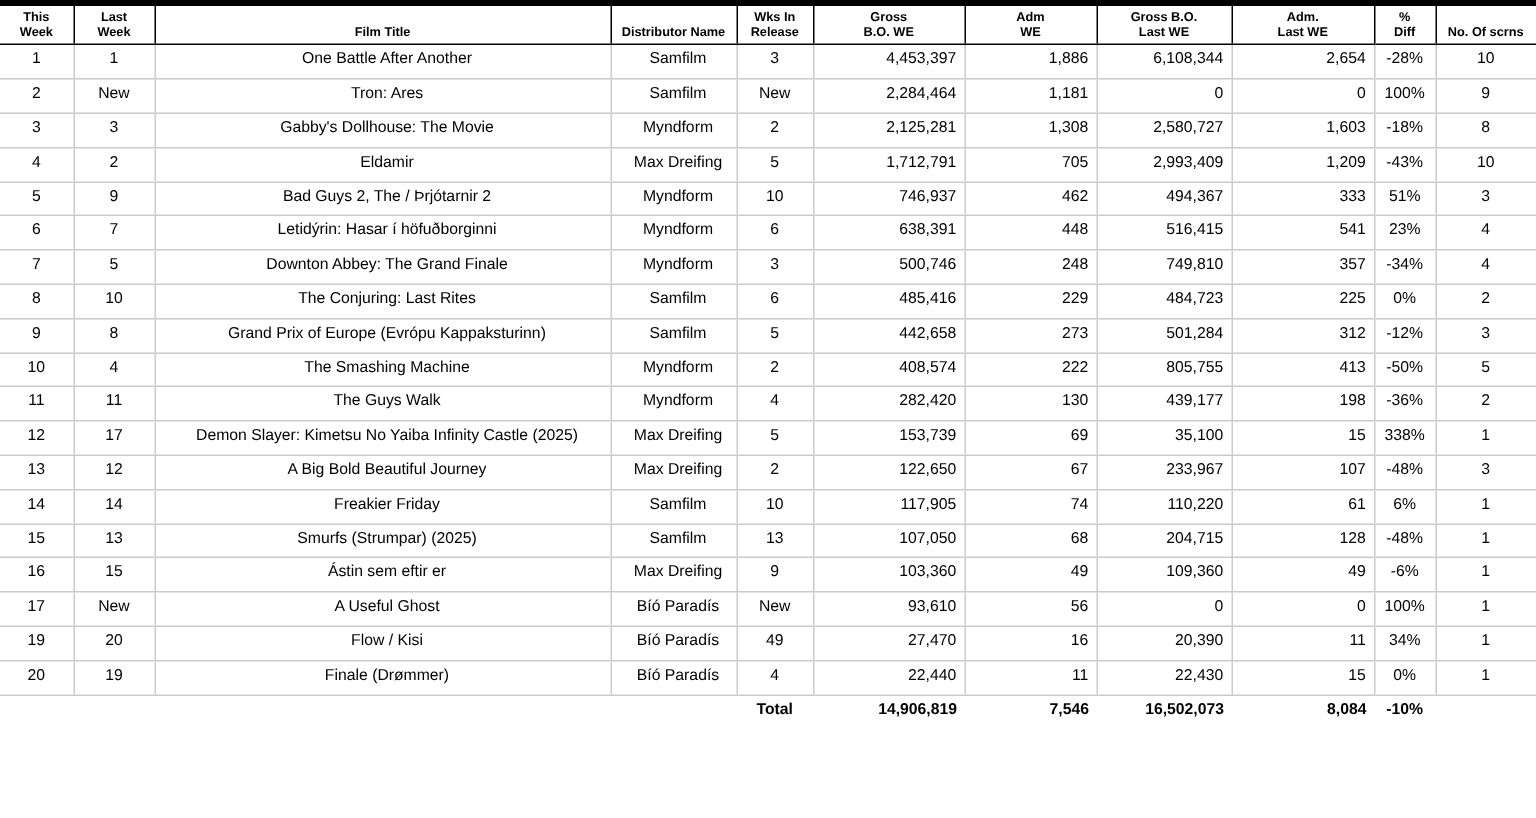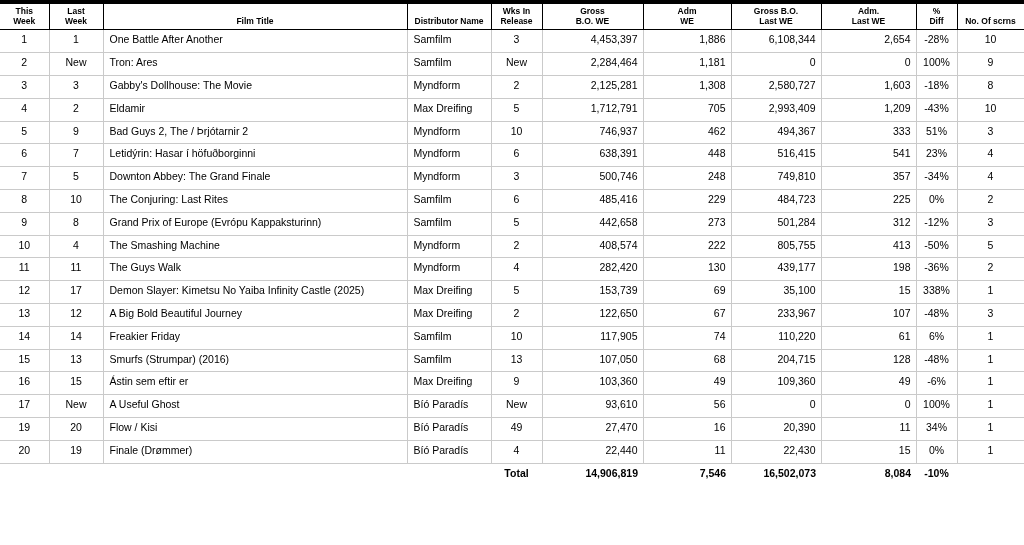--- a/index.html
+++ b/index.html
@@ -15,21 +15,21 @@
   }
   thead th:first-child{border-left:none;}
   tbody td{
     font-size:10.5px;vertical-align:top;
     padding:3px 0 0 0;height:22.8px;box-sizing:border-box;
     border-left:1px solid #cacaca;border-bottom:1px solid #cacaca;
     overflow:hidden;white-space:nowrap;line-height:1.2;
   }
   tbody td:first-child{border-left:none;}
   .al-center{text-align:center;}
-  .al-left{text-align:left;padding-left:6px;}
+  .al-left{text-align:center;padding-left:6px;}
   .al-right{text-align:right;padding-right:5px;}
   tfoot td{
     font-size:10.5px;font-weight:bold;vertical-align:top;
     padding:3px 0 0 0;height:17px;box-sizing:border-box;
     border:none;white-space:nowrap;line-height:1.2;
   }
   tfoot td.al-left{padding-left:6px;}
   tfoot td.al-right{padding-right:5px;}
 </style>
 </head>
@@ -252,21 +252,21 @@
           <td class="al-right">117,905</td>
           <td class="al-right">74</td>
           <td class="al-right">110,220</td>
           <td class="al-right">61</td>
           <td class="al-center">6%</td>
           <td class="al-center">1</td>
         </tr>
         <tr>
           <td class="al-center">15</td>
           <td class="al-center">13</td>
-          <td class="al-left">Smurfs (Strumpar) (2016)</td>
+          <td class="al-left">Smurfs (Strumpar) (2025)</td>
           <td class="al-left">Samfilm</td>
           <td class="al-center">13</td>
           <td class="al-right">107,050</td>
           <td class="al-right">68</td>
           <td class="al-right">204,715</td>
           <td class="al-right">128</td>
           <td class="al-center">-48%</td>
           <td class="al-center">1</td>
         </tr>
         <tr>

